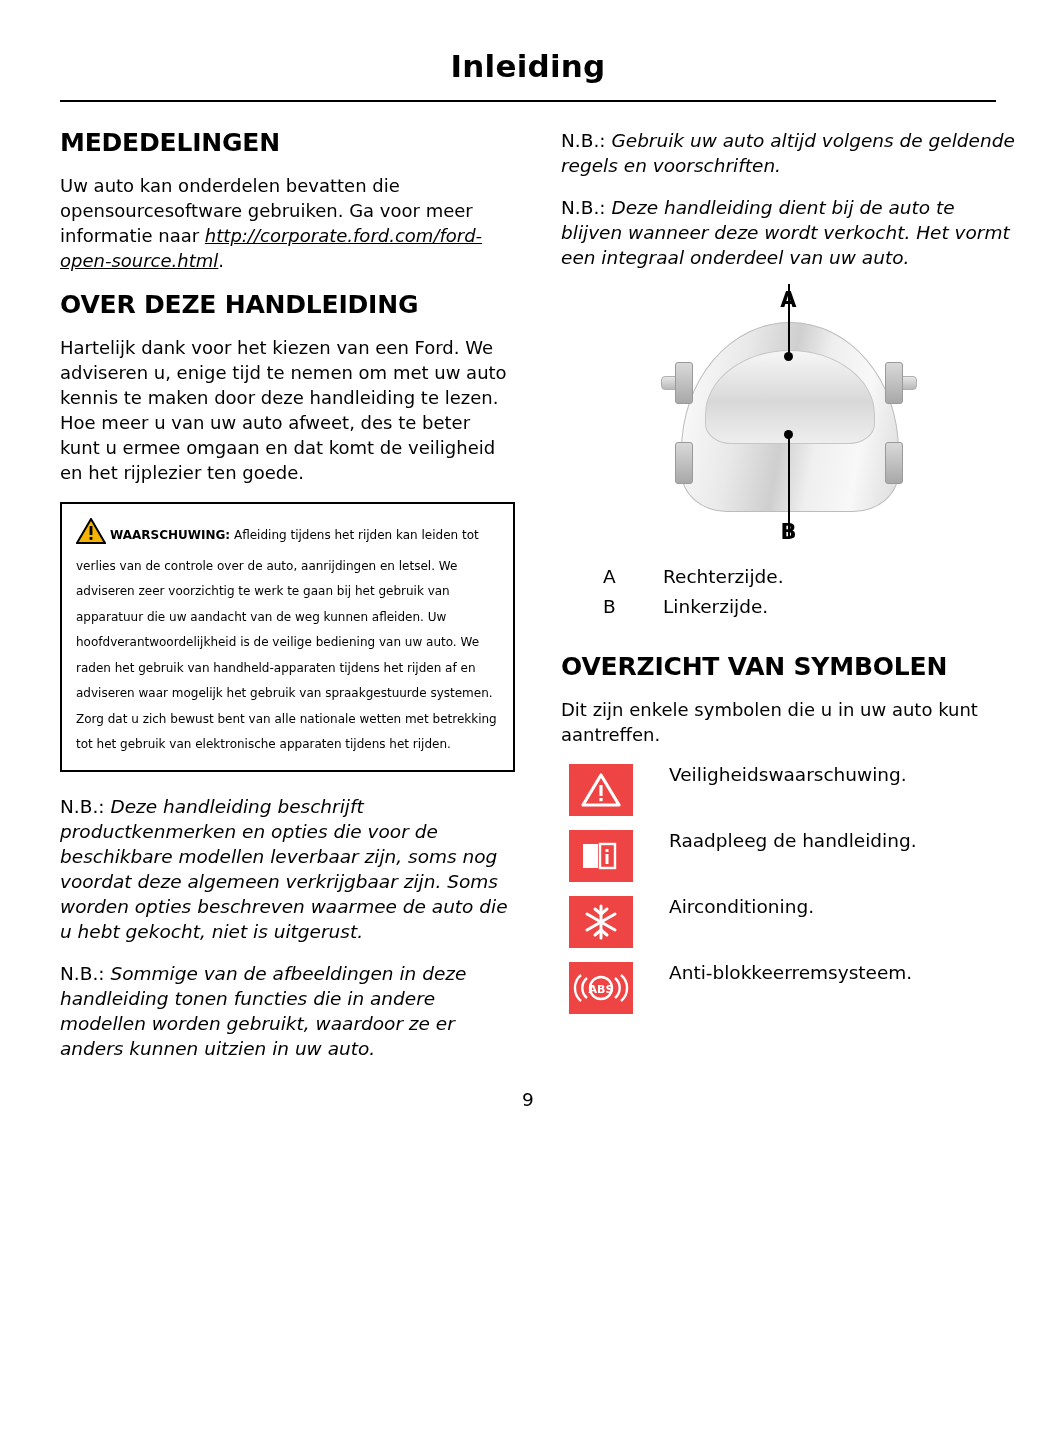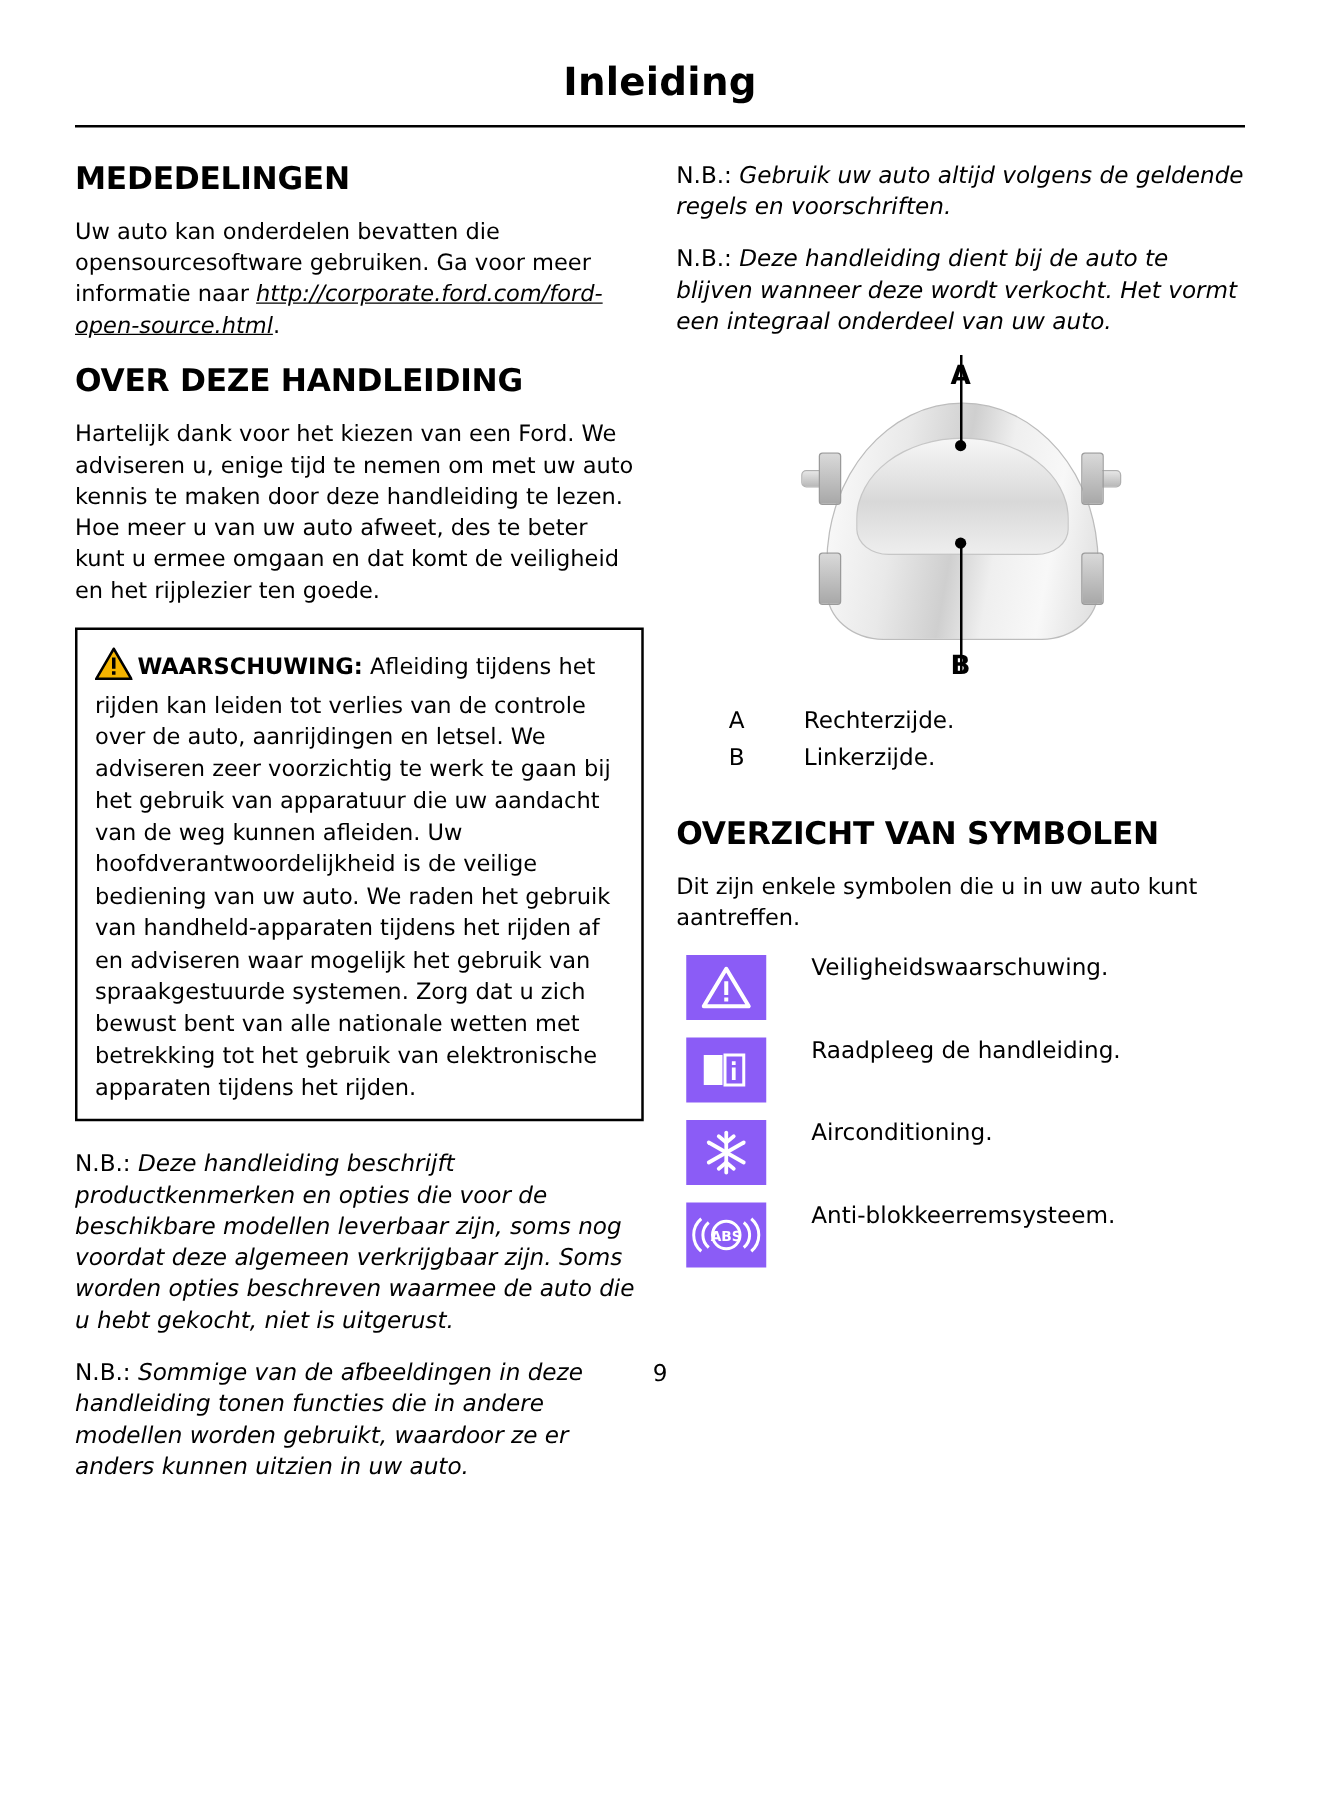--- a/index.html
+++ b/index.html
@@ -31,21 +31,21 @@
     padding-top: 48px;
     padding-bottom: 16px;
   }
   .header-rule {
     border-bottom: 2px solid #000;
     margin: 0 0 26px 0;
   }
   
   .columns {
     display: flex;
-    gap: 26px;
+    gap: 46px;
   }
   .col {
     width: 455px;
     flex: 0 0 455px;
   }
   h2.section {
     font-size: 25px;
     font-weight: bold;
     letter-spacing: -0.2px;
     margin: 10px 0 16px 0;
@@ -72,21 +72,21 @@
     font-weight: normal;
   }
   
   .warnbox {
     border: 2px solid #000;
     padding: 14px 14px 12px 14px;
     margin: 6px 0 22px 0;
   }
   .warnbox p {
     margin: 0;
-    font-size: 18px;
+    font-size: 12px;
     line-height: 25.5px;
   }
   .warn-tri {
     display: inline-block;
     vertical-align: -5px;
     margin-right: 4px;
   }
   .warn-label {
     font-weight: bold;
   }
@@ -180,21 +180,21 @@
   
   .symbols { margin-top: 12px; }
   .sym-row {
     display: flex;
     align-items: flex-start;
     margin-bottom: 14px;
   }
   .sym-box {
     width: 64px;
     height: 52px;
-    background: #8b5cf6;
+    background: #ef4444;
     flex: 0 0 64px;
     margin-left: 8px;
     margin-right: 36px;
     display: flex;
     align-items: center;
     justify-content: center;
   }
   .sym-label {
     font-size: 18.5px;
   }

